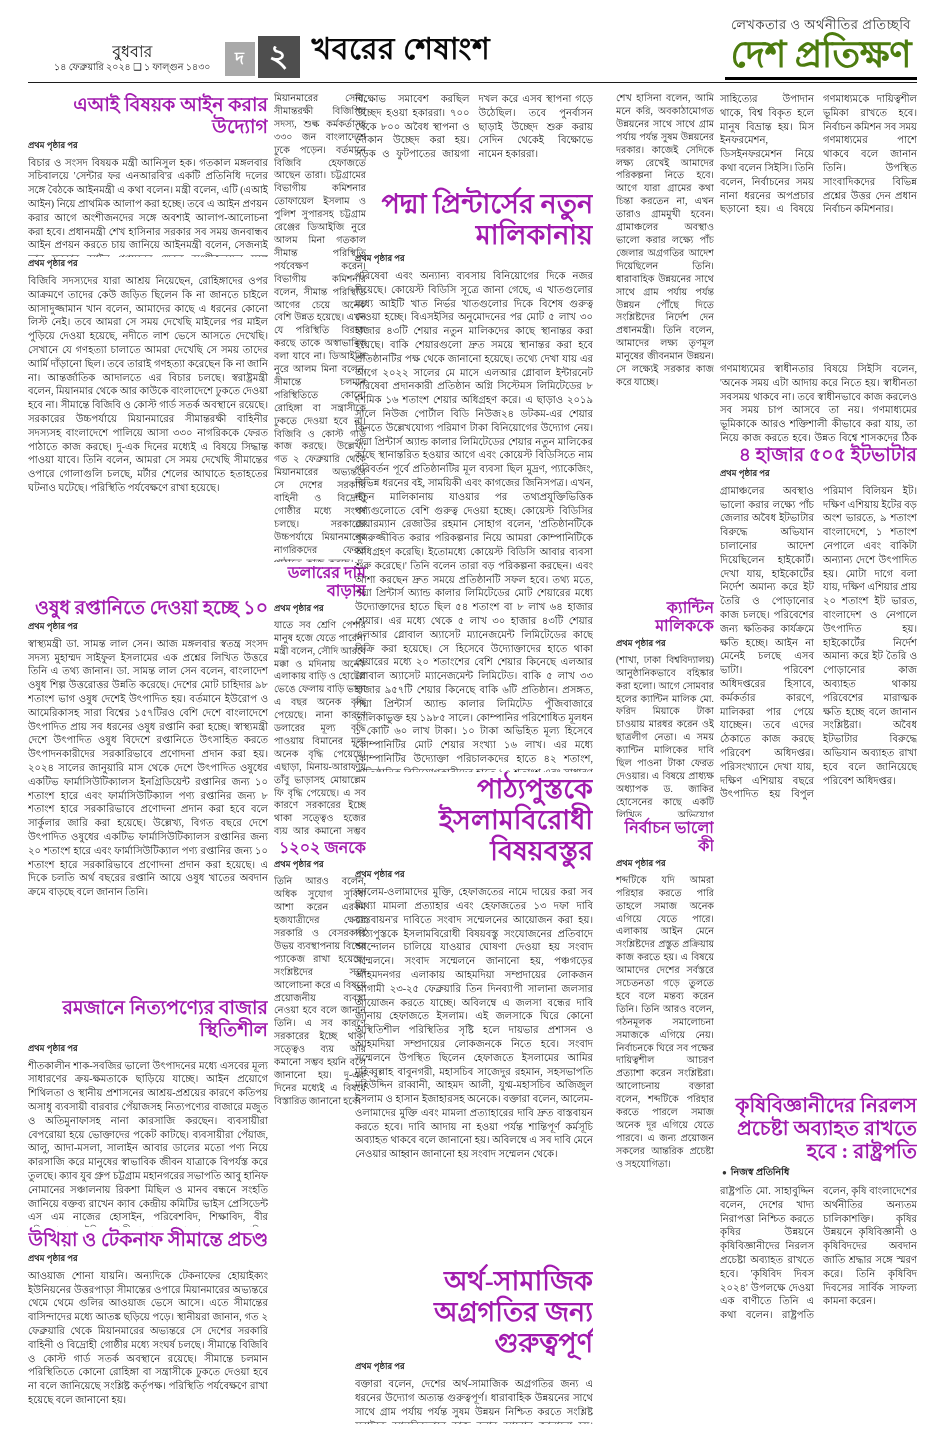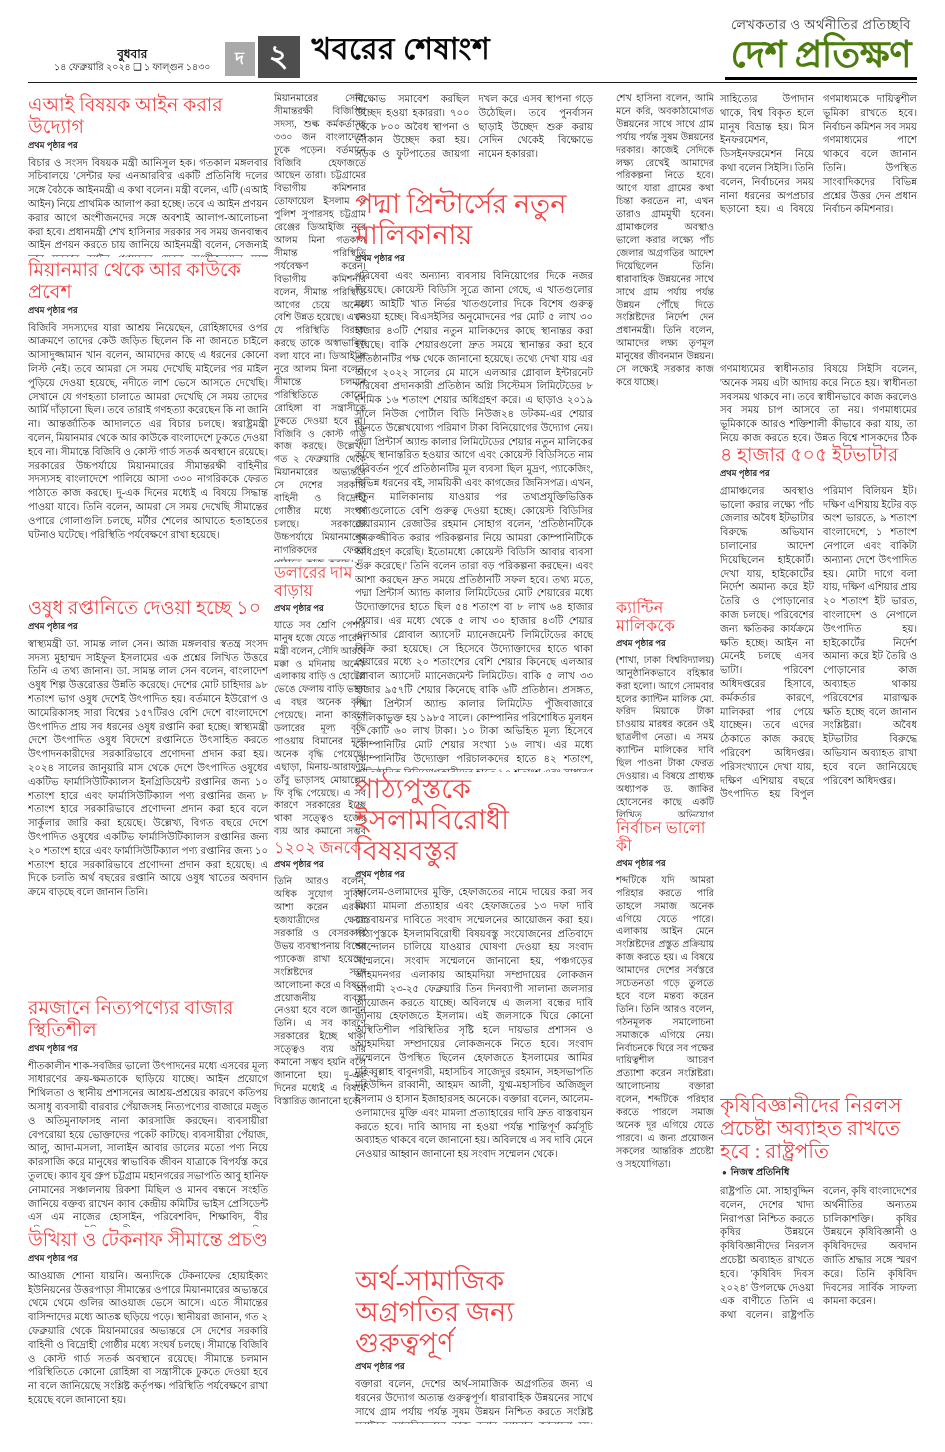--- a/index.html
+++ b/index.html
@@ -12,21 +12,21 @@
     overflow:hidden;
   }
   .page{position:absolute;inset:0;}
   
   .hdr{
     position:absolute;left:28px;top:22px;width:889px;height:60px;
     border-bottom:1.5px solid #1c1c1c;
   }
   .hdr-inner{display:flex;align-items:flex-end;height:100%;}
   .dateline{text-align:center;line-height:1.25;padding:0 10px 8px 26px;white-space:nowrap;}
-  .dateline .wk{font-weight:bold;font-size:12px;}
+  .dateline .wk{font-weight:normal;font-size:16px;}
   .dateline .dt{font-size:9.5px;}
   .logo-mini{
     width:30px;height:34px;background:#a9a9a9;color:#fff;
     display:flex;align-items:center;justify-content:center;
     font-size:17px;font-weight:bold;margin:0 3px 6px 4px;
   }
   .pagenum{
     width:42px;height:42px;background:#4e4e4e;color:#fff;
     display:flex;align-items:center;justify-content:center;
     font-size:30px;font-weight:bold;margin:0 10px 4px 0;
@@ -43,21 +43,21 @@
   }
   
   .blk{position:absolute;top:92px;bottom:28px;overflow:hidden;}
   .b-left {left:28px;width:240px;}
   .b-col2 {left:274px;width:92px;}
   .b-mid  {left:355px;width:238px;}
   .b-col4 {left:616px;width:98px;}
   .b-right{left:720px;width:197px;}
   .art{overflow:hidden;}
   .hl{
-    font-weight:normal;text-align:left;margin:2px 0 1px 0;line-height:1.15;color:#ef4444;
+    font-weight:bold;text-align:right;margin:2px 0 1px 0;line-height:1.15;color:#a21caf;
   }
   .hl-xl{font-size:27px;}
   .hl-lg{font-size:19px;}
   .hl-md{font-size:20px;}
   .hl-sm{font-size:16px;}
   .kicker{
     font-size:8.5px;font-weight:bold;text-align:left;margin:0 0 3px 0;color:#222;
   }
   .byline{font-size:9.5px;font-weight:bold;margin:2px 0 4px 2px;color:#111;}
   .byline .dot{font-size:8px;margin-right:4px;color:#333;}
@@ -92,21 +92,20 @@
     </div>
   </div>
 
   <div class="blk b-left">
     <article class="art" style="height:165px">
       <h2 class="hl hl-lg">এআই বিষয়ক আইন করার উদ্যোগ</h2>
       <div class="kicker">প্রথম পৃষ্ঠার পর</div>
       <p class="bodytext">বিচার ও সংসদ বিষয়ক মন্ত্রী আনিসুল হক। গতকাল মঙ্গলবার সচিবালয়ে 'সেন্টার ফর এনআরবি'র একটি প্রতিনিধি দলের সঙ্গে বৈঠকে আইনমন্ত্রী এ কথা বলেন। মন্ত্রী বলেন, এটি (এআই আইন) নিয়ে প্রাথমিক আলাপ করা হচ্ছে। তবে এ আইন প্রণয়ন করার আগে অংশীজনদের সঙ্গে অবশ্যই আলাপ-আলোচনা করা হবে। প্রধানমন্ত্রী শেখ হাসিনার সরকার সব সময় জনবান্ধব আইন প্রণয়ন করতে চায় জানিয়ে আইনমন্ত্রী বলেন, সেজন্যই তার সরকার আইন প্রণয়নের ক্ষেত্রে অংশীজনদের সঙ্গে আলাপ-আলোচনার সুযোগ রেখেছে। প্রতিনিধি দলের প্রধান 'সেন্টার ফর এনআরবি'র চেয়ারপারসন এম এস সেকিল চৌধুরীর দাবির পরিপ্রেক্ষিতে আইনমন্ত্রী বলেন, আইন প্রণয়নের ক্ষেত্রে অংশীজনদের সঙ্গে অনুষ্ঠিত বৈঠকে নন-রেসিডেন্ট (অনিবাসী) বাংলাদেশিরাও (এনআরবি) যাতে ভার্চুয়ালি অংশ নিয়ে তাদের মতামত জানাতে পারেন, সেই বিষয়ে তিনি পদক্ষেপ নেবেন। আনিসুল হক বলেন, সময়ের চাহিদার কারণে সরকার ডিজিটাল বাংলাদেশ প্রতিষ্ঠার পাশাপাশি আদালত কর্তৃক তথ্য-প্রযুক্তি ব্যবহার আইন প্রণয়ন করেছে। ভার্চুয়াল আদালত প্রতিষ্ঠা করেছে। বৃটিশ আমলের সাক্ষ্য আইন যুগোপযোগী করা হয়েছে। এখন দেশি-বিদেশি সব শ্রেণি-পেশার মানুষ সরকারের এসব কর্মকাণ্ডের সুফল পাচ্ছে।</p>
     </article>
     <article class="art" style="height:338px">
-      <h2 class="hl hl-lg">মিয়ানমার থেকে আর কাউকে প্রবেশ</h2>
       <div class="kicker">প্রথম পৃষ্ঠার পর</div>
       <p class="bodytext">বিজিবি সদস্যদের যারা আশ্রয় নিয়েছেন, রোহিঙ্গাদের ওপর আক্রমণে তাদের কেউ জড়িত ছিলেন কি না জানতে চাইলে আসাদুজ্জামান খান বলেন, আমাদের কাছে এ ধরনের কোনো লিস্ট নেই। তবে আমরা সে সময় দেখেছি মাইলের পর মাইল পুড়িয়ে দেওয়া হয়েছে, নদীতে লাশ ভেসে আসতে দেখেছি। সেখানে যে গণহত্যা চালাতে আমরা দেখেছি সে সময় তাদের আর্মি দাঁড়ানো ছিল। তবে তারাই গণহত্যা করেছেন কি না জানি না। আন্তর্জাতিক আদালতে এর বিচার চলছে। স্বরাষ্ট্রমন্ত্রী বলেন, মিয়ানমার থেকে আর কাউকে বাংলাদেশে ঢুকতে দেওয়া হবে না। সীমান্তে বিজিবি ও কোস্ট গার্ড সতর্ক অবস্থানে রয়েছে। সরকারের উচ্চপর্যায়ে মিয়ানমারের সীমান্তরক্ষী বাহিনীর সদস্যসহ বাংলাদেশে পালিয়ে আসা ৩৩০ নাগরিককে ফেরত পাঠাতে কাজ করছে। দু-এক দিনের মধ্যেই এ বিষয়ে সিদ্ধান্ত পাওয়া যাবে। তিনি বলেন, আমরা সে সময় দেখেছি সীমান্তের ওপারে গোলাগুলি চলছে, মর্টার শেলের আঘাতে হতাহতের ঘটনাও ঘটেছে। পরিস্থিতি পর্যবেক্ষণে রাখা হয়েছে।</p>
     </article>
     <article class="art" style="height:400px">
       <h2 class="hl hl-lg">ওষুধ রপ্তানিতে দেওয়া হচ্ছে ১০</h2>
       <div class="kicker">প্রথম পৃষ্ঠার পর</div>
       <p class="bodytext">স্বাস্থ্যমন্ত্রী ডা. সামন্ত লাল সেন। আজ মঙ্গলবার স্বতন্ত্র সংসদ সদস্য মুহাম্মদ সাইফুল ইসলামের এক প্রশ্নের লিখিত উত্তরে তিনি এ তথ্য জানান। ডা. সামন্ত লাল সেন বলেন, বাংলাদেশ ওষুধ শিল্প উত্তরোত্তর উন্নতি করেছে। দেশের মোট চাহিদার ৯৮ শতাংশ ভাগ ওষুধ দেশেই উৎপাদিত হয়। বর্তমানে ইউরোপ ও আমেরিকাসহ সারা বিশ্বের ১৫৭টিরও বেশি দেশে বাংলাদেশে উৎপাদিত প্রায় সব ধরনের ওষুধ রপ্তানি করা হচ্ছে। স্বাস্থ্যমন্ত্রী দেশে উৎপাদিত ওষুধ বিদেশে রপ্তানিতে উৎসাহিত করতে উৎপাদনকারীদের সরকারিভাবে প্রণোদনা প্রদান করা হয়। ২০২৪ সালের জানুয়ারি মাস থেকে দেশে উৎপাদিত ওষুধের একটিভ ফার্মাসিউটিক্যালস ইনগ্রিডিয়েন্ট রপ্তানির জন্য ১০ শতাংশ হারে এবং ফার্মাসিউটিক্যাল পণ্য রপ্তানির জন্য ৮ শতাংশ হারে সরকারিভাবে প্রণোদনা প্রদান করা হবে বলে সার্কুলার জারি করা হয়েছে। উল্লেখ্য, বিগত বছরে দেশে উৎপাদিত ওষুধের একটিভ ফার্মাসিউটিক্যালস রপ্তানির জন্য ২০ শতাংশ হারে এবং ফার্মাসিউটিক্যাল পণ্য রপ্তানির জন্য ১০ শতাংশ হারে সরকারিভাবে প্রণোদনা প্রদান করা হয়েছে। এ দিকে চলতি অর্থ বছরের রপ্তানি আয়ে ওষুধ খাতের অবদান ক্রমে বাড়ছে বলে জানান তিনি।</p>
     </article>
     <article class="art" style="height:232px">
       <h2 class="hl hl-lg">রমজানে নিত্যপণ্যের বাজার স্থিতিশীল</h2>

